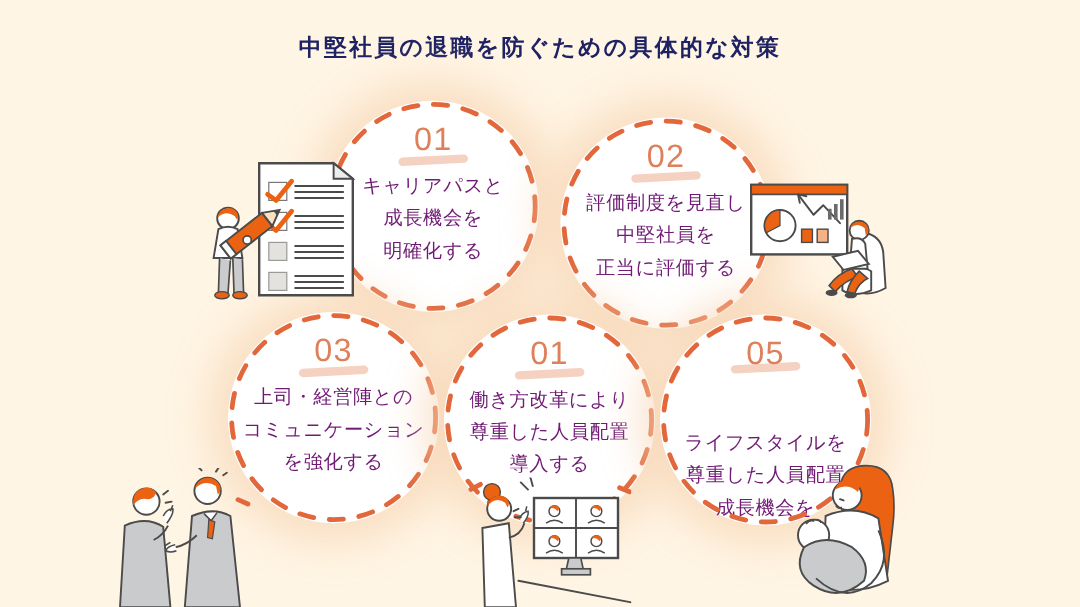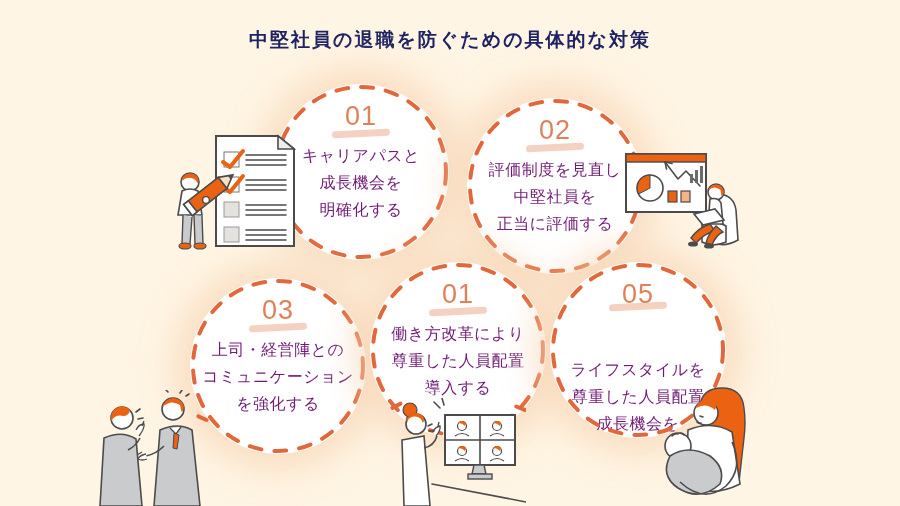--- a/index.html
+++ b/index.html
@@ -66,21 +66,21 @@
       <span class="num">02</span>
       <span class="num-underline"></span>
     </div>
     <div class="lines">
       <div>評価制度を見直し</div>
       <div>中堅社員を</div>
       <div>正当に評価する</div>
     </div>
   </div>
 
-  <div class="circle" style="left:190px;top:278px;">
+  <div class="circle" style="left:190px;top:260px;">
     <svg class="ring" viewBox="0 0 176 176">
       <circle cx="88" cy="88" r="85" fill="none" stroke="#E2673B" stroke-width="4" stroke-linecap="round" stroke-dasharray="12 13"></circle>
     </svg>
     <div class="num-wrap">
       <span class="num">03</span>
       <span class="num-underline"></span>
     </div>
     <div class="lines">
       <div>上司・経営陣との</div>
       <div>コミュニケーション</div>

